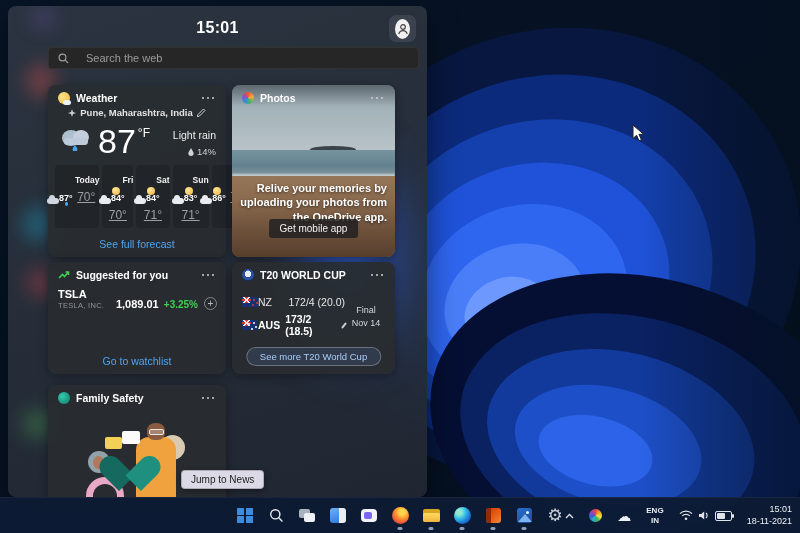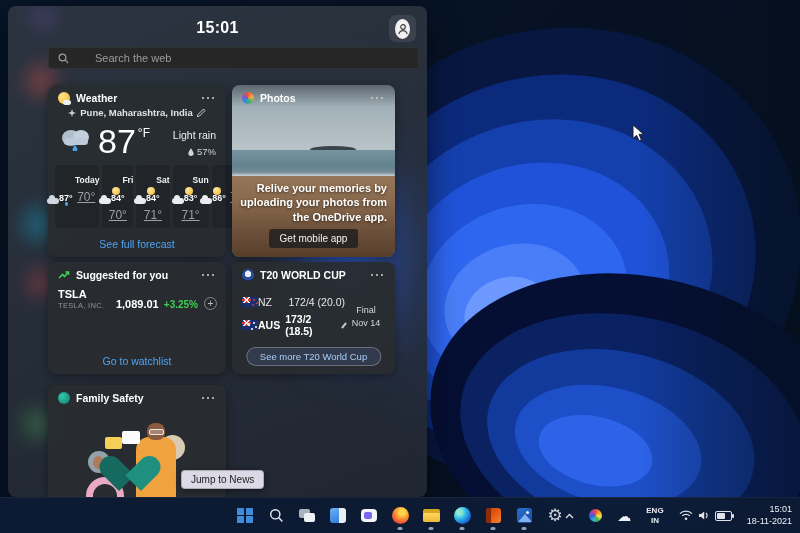--- a/index.html
+++ b/index.html
@@ -19,21 +19,21 @@
   .b3{left:18px;top:262px;width:28px;height:30px;background:#8f3f46;}
   .b4{left:14px;top:402px;width:30px;height:32px;background:#3f7a4c;}
   .b5{left:22px;top:2px;width:26px;height:20px;background:#5a4a8a;}
 
   .panel-clock{position:absolute;left:0;right:0;top:13px;text-align:center;font-size:16px;font-weight:700;color:#fff;letter-spacing:.3px;}
   .avatar-btn{position:absolute;right:11px;top:9px;width:27px;height:27px;border:none;border-radius:7px;
     background:rgba(255,255,255,.09);display:flex;align-items:center;justify-content:center;cursor:pointer;}
   .avatar-circle{width:20px;height:20px;border-radius:50%;background:#f1f1f1;display:flex;align-items:center;justify-content:center;}
 
   .search{position:absolute;left:40px;top:41px;width:371px;height:22px;background:#262626;border:1px solid rgba(255,255,255,.06);
-    border-radius:4px;display:flex;align-items:center;gap:24px;padding:0 9px;box-sizing:border-box;}
+    border-radius:4px;display:flex;align-items:center;gap:15px;padding:0 9px;box-sizing:border-box;}
   .search input{flex:1;background:transparent;border:none;outline:none;color:#ddd;font-size:11px;font-family:inherit;}
   .search input::placeholder{color:#9b9b9b;}
 
   
   .card{position:absolute;background:rgba(41,45,49,.96);border-radius:8px;box-shadow:0 2px 10px rgba(0,0,0,.35);cursor:pointer;}
   .card-head{display:flex;align-items:center;gap:6px;padding:7px 8px 3px 10px;}
   .card-title{flex:1;font-size:10.5px;font-weight:700;color:#fff;white-space:nowrap;}
   .more{display:flex;gap:2.5px;align-items:center;padding:4px;border:none;background:transparent;cursor:pointer;}
   .more i{width:2.5px;height:2.5px;border-radius:50%;background:#cfcfcf;}
   .h-ico{width:12px;height:12px;border-radius:50%;flex:none;position:relative;}
@@ -67,21 +67,21 @@
   .photos{left:224px;top:79px;width:163px;height:172px;overflow:hidden;}
   .ph-sky{position:absolute;inset:0 0 62% 0;background:linear-gradient(180deg,#97a8b1,#aebbc0 70%,#b9c4c8);}
   .ph-sea{position:absolute;left:0;right:0;top:38%;height:15%;background:linear-gradient(180deg,#7793a0,#63828f 60%,#7f949b);}
   .ph-foam{position:absolute;left:0;right:0;top:52%;height:3px;background:rgba(235,238,240,.7);filter:blur(1px);}
   .ph-sand{position:absolute;left:0;right:0;top:53%;bottom:0;background:linear-gradient(180deg,#a1806089,#8a6a4e 30%,#6b4f39 70%,#573f2d);background-color:#8a6a4e;}
   .ph-island{position:absolute;left:48%;top:35.5%;width:46px;height:7px;background:#3c444b;border-radius:50%;}
   .ph-head{position:relative;z-index:2;background:linear-gradient(180deg,rgba(20,24,28,.45),rgba(20,24,28,0));}
   .ph-ico{background:conic-gradient(#f35325,#f8a948,#4db852,#2f8ee0,#8a4fd0,#f35325);}
   .ph-msg{position:absolute;z-index:2;left:8px;right:8px;top:96px;text-align:right;font-size:11px;font-weight:700;color:#fff;
     line-height:1.3;text-shadow:0 1px 3px rgba(0,0,0,.6);}
-  .ph-btn{position:absolute;z-index:2;bottom:9px;left:50%;transform:translateX(-50%);border:none;cursor:pointer;
+  .ph-btn{position:absolute;z-index:2;bottom:19px;left:50%;transform:translateX(-50%);border:none;cursor:pointer;
     background:rgba(30,30,33,.82);color:#f2f2f2;font-size:10px;padding:4px 11px;border-radius:3px;font-family:inherit;white-space:nowrap;}
 
   
   .stocks{left:40px;top:256px;width:178px;height:112px;}
   .stk-row{display:flex;align-items:flex-end;padding:4px 9px 4px 10px;}
   .stk-names{width:62px;}
   .stk-sym{font-size:11px;font-weight:700;color:#fff;}
   .stk-co{font-size:7.5px;color:#8f9499;letter-spacing:.3px;margin-top:1px;}
   .stk-price{margin-left:auto;font-size:11px;font-weight:700;color:#fff;}
   .stk-chg{width:42px;text-align:right;font-size:10px;font-weight:700;color:#3fcf52;}
@@ -263,21 +263,21 @@
           <path d="M17 20 C17 20 14.6 23 14.6 24.2 a2.4 2.4 0 0 0 4.8 0 C19.4 23 17 20 17 20Z" fill="#4aa3e8"></path>
         </svg>
         <span class="w-temp">87</span>
         <span class="w-unit">°F</span>
         <span class="w-right">
           <span class="w-cond">Light rain</span>
           <span class="w-prec">
             <svg width="6" height="8" viewBox="0 0 7 9">
                 <path d="M3.5 0 C3.5 0 .4 4.4 .4 6 a3.1 3.1 0 0 0 6.2 0 C6.6 4.4 3.5 0 3.5 0Z" fill="#cdd3d8"></path>
               </svg>
-            <span>57%</span>
+            <span>14%</span>
           </span>
         </span>
       </div>
       <div class="fc-row">
         <span class="fc-col">
           <span class="fc-day">Today</span>
           <span class="fc-ico fc-rain"><span class="fc-cloud"></span><span class="fc-drop"></span></span>
           <span class="fc-hi">87°</span>
           <span class="fc-lo">70°</span>
         </span>

